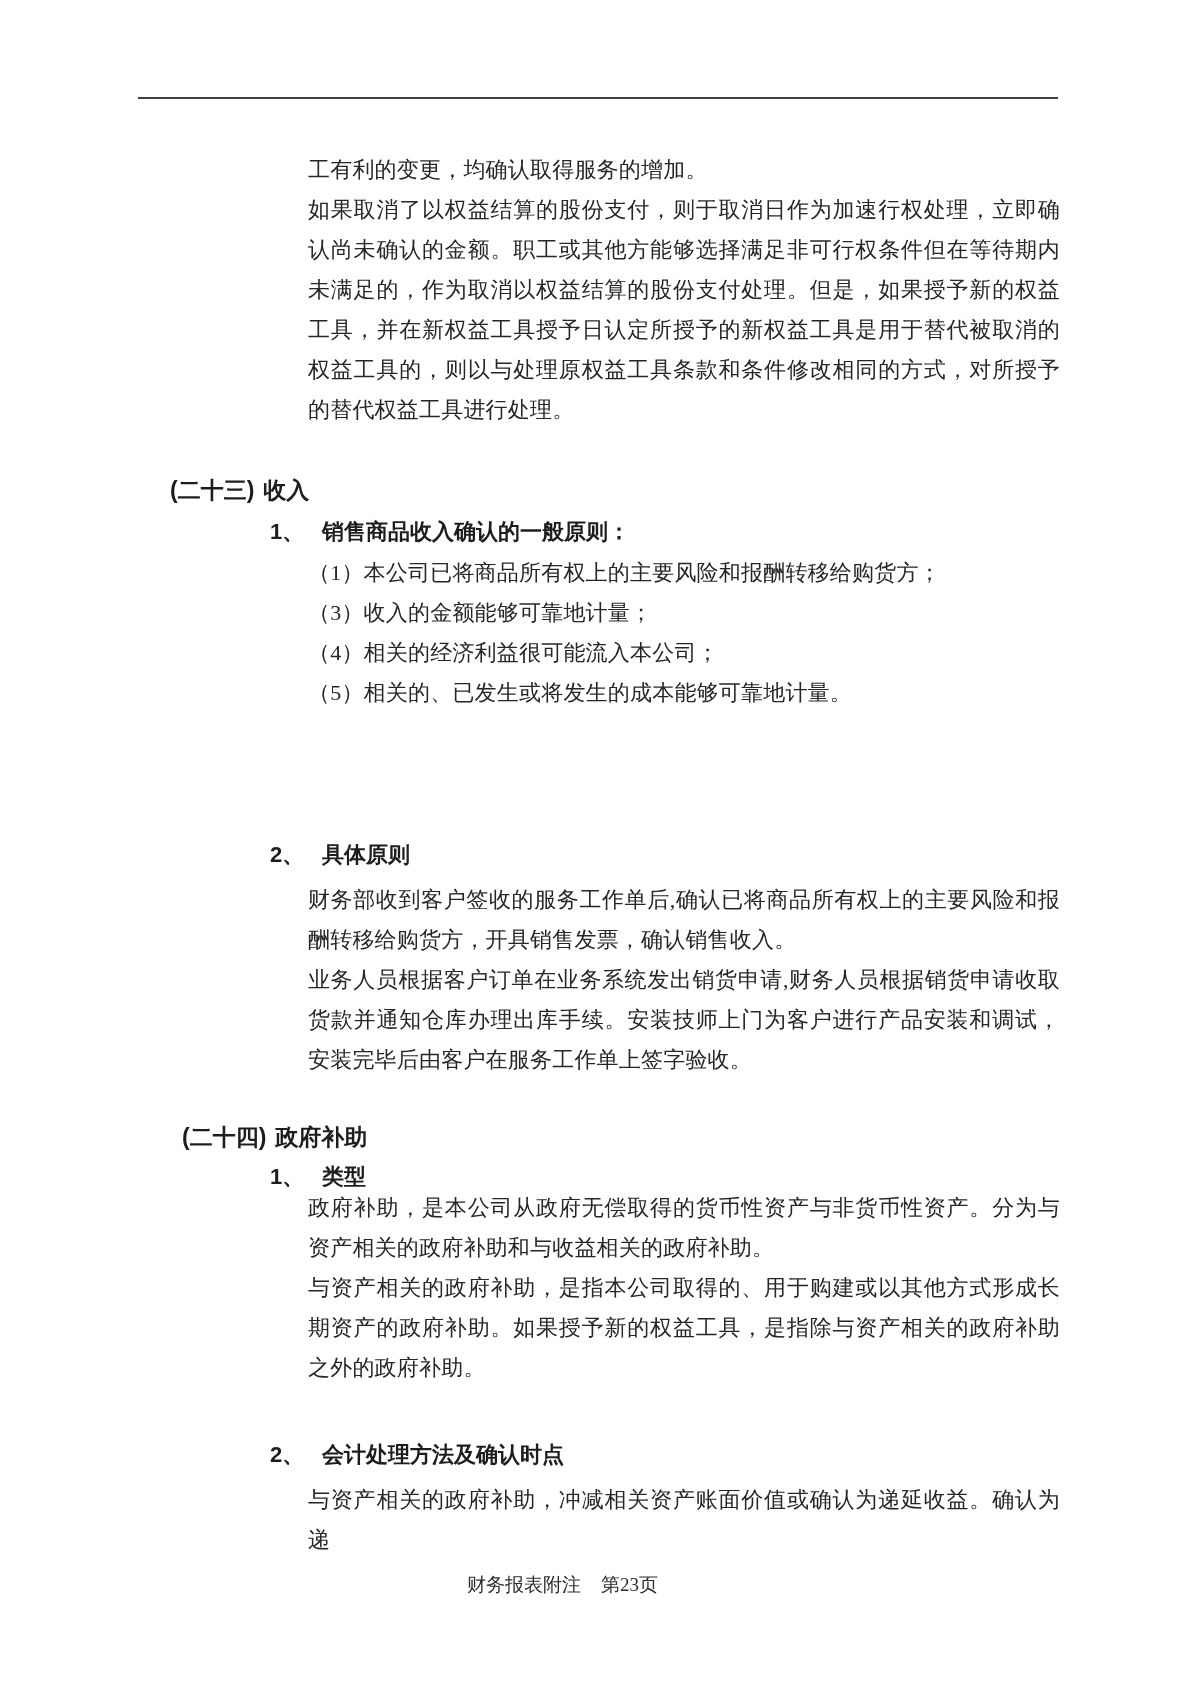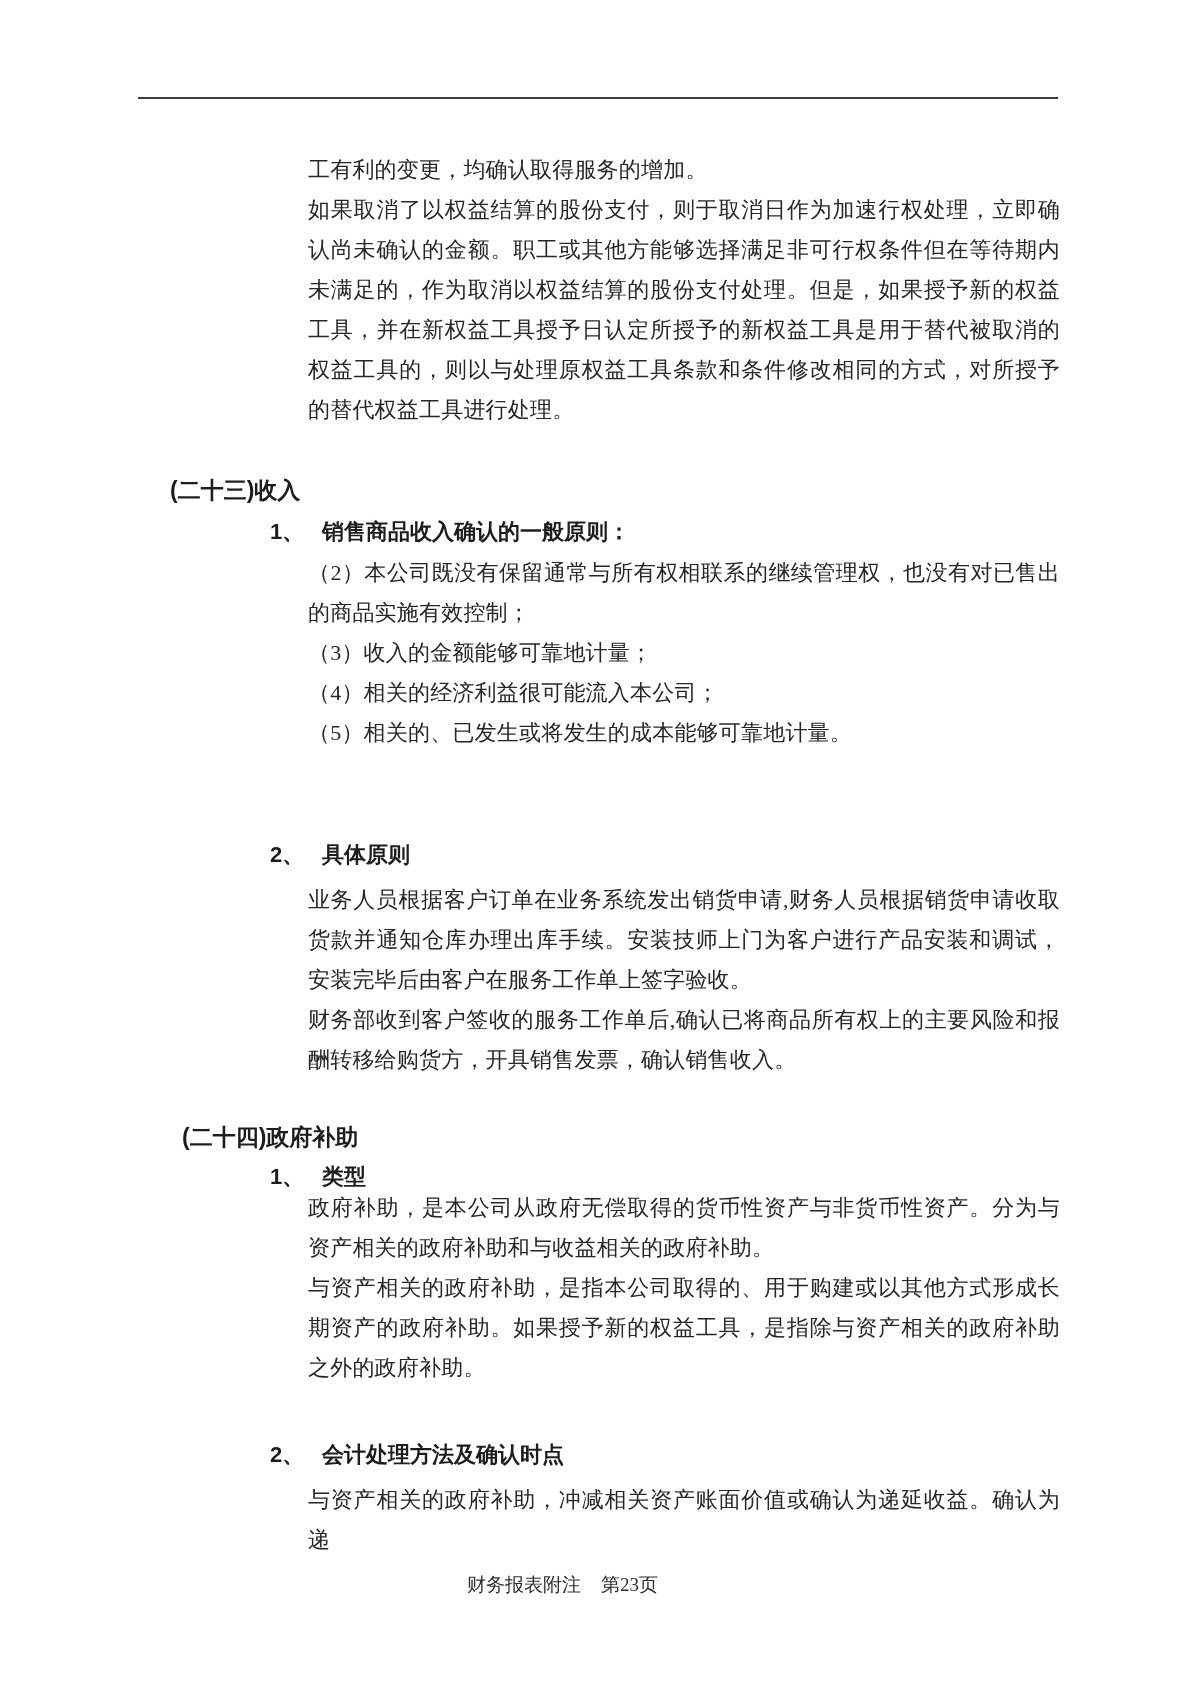--- a/index.html
+++ b/index.html
@@ -35,21 +35,21 @@
   }
   .body-text p { margin: 0; padding: 0; }
   .sec-heading {
     font-family: "Liberation Sans", "DejaVu Sans", sans-serif;
     font-weight: bold;
     font-size: 23px;
     line-height: 40px;
     color: #1d1d1d;
     white-space: nowrap;
   }
-  .sec-heading .sec-title { }
+  .sec-heading .sec-title { margin-left: 9px; }
   .sub-heading {
     display: flex;
     font-family: "Liberation Sans", "DejaVu Sans", sans-serif;
     font-weight: bold;
     font-size: 22px;
     line-height: 40px;
     color: #1d1d1d;
     white-space: nowrap;
   }
   .sub-heading .sub-num {
@@ -84,34 +84,34 @@
   <div class="abs sec-heading" style="top:470px; left:170px;">
     <span class="sec-label">(二十三)</span><span class="sec-title">收入</span>
   </div>
 
   <div class="abs sub-heading" style="top:512px; left:270px;">
     <span class="sub-num">1、</span>
     <span class="sub-title">销售商品收入确认的一般原则：</span>
   </div>
 
   <div class="abs body-text items" style="top:553px; left:308px; width:752px;">
-    <p>（2）本公司既没有保留通常与所有权相联系的继续管理权，也没有对已售出的商品实施有效控制；</p>
+    <p>（1）本公司已将商品所有权上的主要风险和报酬转移给购货方；</p>
     <p>（3）收入的金额能够可靠地计量；</p>
     <p>（4）相关的经济利益很可能流入本公司；</p>
     <p>（5）相关的、已发生或将发生的成本能够可靠地计量。</p>
   </div>
 
   <div class="abs sub-heading" style="top:835px; left:270px;">
     <span class="sub-num">2、</span>
     <span class="sub-title">具体原则</span>
   </div>
 
   <div class="abs body-text" style="top:880px; left:308px; width:752px;">
+    <p>财务部收到客户签收的服务工作单后,确认已将商品所有权上的主要风险和报酬转移给购货方，开具销售发票，确认销售收入。</p>
     <p>业务人员根据客户订单在业务系统发出销货申请,财务人员根据销货申请收取货款并通知仓库办理出库手续。安装技师上门为客户进行产品安装和调试，安装完毕后由客户在服务工作单上签字验收。</p>
-    <p>财务部收到客户签收的服务工作单后,确认已将商品所有权上的主要风险和报酬转移给购货方，开具销售发票，确认销售收入。</p>
   </div>
 
   <div class="abs sec-heading" style="top:1117px; left:182px;">
     <span class="sec-label">(二十四)</span><span class="sec-title">政府补助</span>
   </div>
 
   <div class="abs sub-heading" style="top:1157px; left:270px;">
     <span class="sub-num">1、</span>
     <span class="sub-title">类型</span>
   </div>

